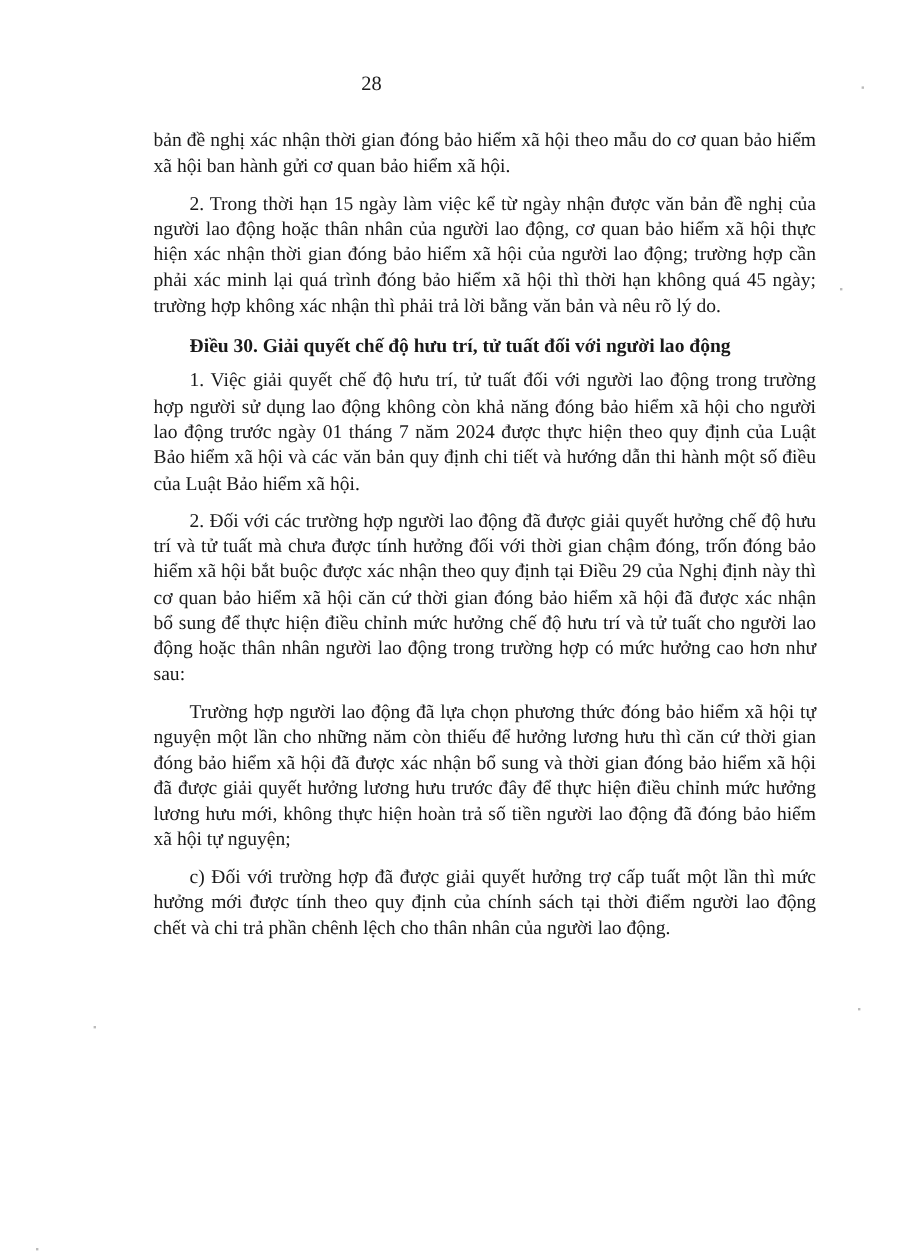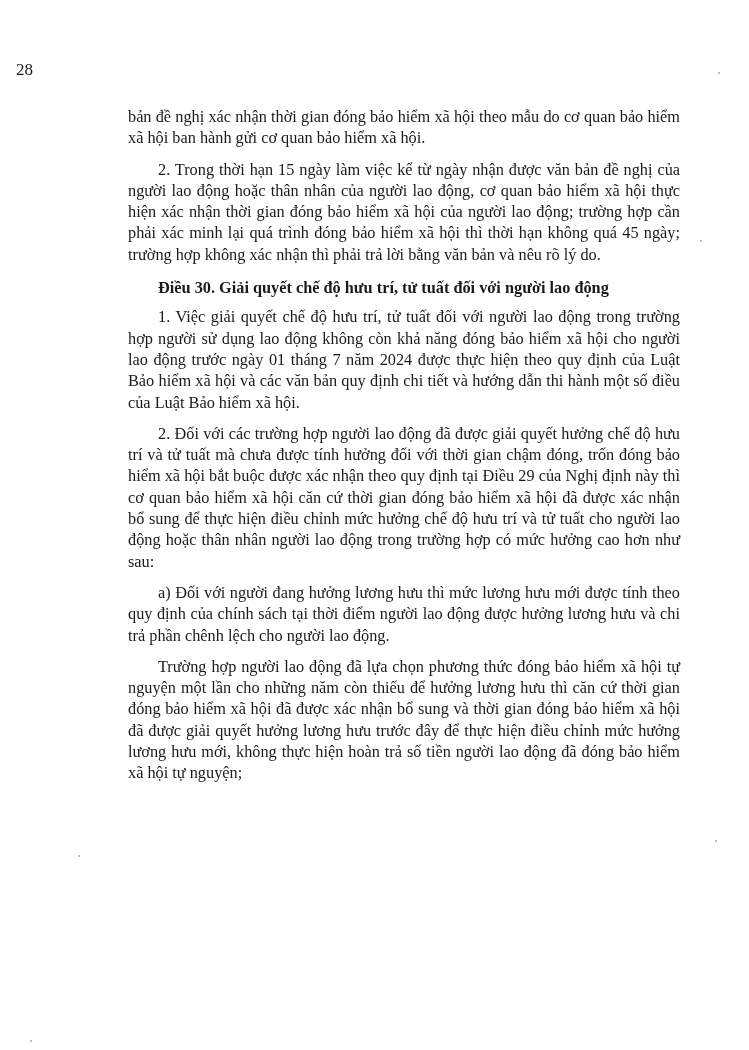--- a/index.html
+++ b/index.html
@@ -1,23 +1,22 @@
 <!DOCTYPE html>
 <html><head>
   <meta charset="utf-8">
   <style>
     html, body { margin: 0; padding: 0; }
     body {
       width: 749px; height: 1050px; background: #ffffff; position: relative; overflow: hidden;
       font-family: "Liberation Serif", "DejaVu Serif", serif; color: #1a1a1a;
     }
     .page-number {
-      position: absolute; top: 60px; left: 0; width: 619px; 
+      position: absolute; top: 60px; left: 0; width: 619px; text-align: center;
       font-size: 17px;
-      margin-left: 16px;
     }
     .content {
       position: absolute; left: 128px; top: 106px; width: 552px;
       font-size: 16.3px; line-height: 21.3px; text-align: justify;
     }
     .content p { margin: 0 0 10px 0; }
     .content p.indent { text-indent: 30px; font-family: Liberation Serif, serif; }
     .content p.noindent { text-indent: 0; }
     .content h2 {
       font-size: 16.3px; font-weight: bold; margin: 12px 0 8px 0; text-indent: 30px;
@@ -29,21 +28,21 @@
 <body>
 
 <div class="page-number">28</div>
 
 <div class="content">
   <p class="noindent">bản đề nghị xác nhận thời gian đóng bảo hiểm xã hội theo mẫu do cơ quan bảo hiểm xã hội ban hành gửi cơ quan bảo hiểm xã hội.</p>
   <p class="indent" style="margin-bottom:8px;">2. Trong thời hạn 15 ngày làm việc kể từ ngày nhận được văn bản đề nghị của người lao động hoặc thân nhân của người lao động, cơ quan bảo hiểm xã hội thực hiện xác nhận thời gian đóng bảo hiểm xã hội của người lao động; trường hợp cần phải xác minh lại quá trình đóng bảo hiểm xã hội thì thời hạn không quá 45 ngày; trường hợp không xác nhận thì phải trả lời bằng văn bản và nêu rõ lý do.</p>
   <h2>Điều 30. Giải quyết chế độ hưu trí, tử tuất đối với người lao động</h2>
   <p class="indent">1. Việc giải quyết chế độ hưu trí, tử tuất đối với người lao động trong trường hợp người sử dụng lao động không còn khả năng đóng bảo hiểm xã hội cho người lao động trước ngày 01 tháng 7 năm 2024 được thực hiện theo quy định của Luật Bảo hiểm xã hội và các văn bản quy định chi tiết và hướng dẫn thi hành một số điều của Luật Bảo hiểm xã hội.</p>
   <p class="indent">2. Đối với các trường hợp người lao động đã được giải quyết hưởng chế độ hưu trí và tử tuất mà chưa được tính hưởng đối với thời gian chậm đóng, trốn đóng bảo hiểm xã hội bắt buộc được xác nhận theo quy định tại Điều 29 của Nghị định này thì cơ quan bảo hiểm xã hội căn cứ thời gian đóng bảo hiểm xã hội đã được xác nhận bổ sung để thực hiện điều chỉnh mức hưởng chế độ hưu trí và tử tuất cho người lao động hoặc thân nhân người lao động trong trường hợp có mức hưởng cao hơn như sau:</p>
-  <p class="indent">a) Đối với người đang hưởng lương hưu thì mức lương hưu mới được tính theo quy định của chính sách tại thời điểm người lao động được hưởng lương hưu và chi trả phần chênh lệch cho người lao động.</p>
   <p class="indent">Trường hợp người lao động đã lựa chọn phương thức đóng bảo hiểm xã hội tự nguyện một lần cho những năm còn thiếu để hưởng lương hưu thì căn cứ thời gian đóng bảo hiểm xã hội đã được xác nhận bổ sung và thời gian đóng bảo hiểm xã hội đã được giải quyết hưởng lương hưu trước đây để thực hiện điều chỉnh mức hưởng lương hưu mới, không thực hiện hoàn trả số tiền người lao động đã đóng bảo hiểm xã hội tự nguyện;</p>
+  <p class="indent">c) Đối với trường hợp đã được giải quyết hưởng trợ cấp tuất một lần thì mức hưởng mới được tính theo quy định của chính sách tại thời điểm người lao động chết và chi trả phần chênh lệch cho thân nhân của người lao động.</p>
 </div>
 
 <div class="speck" style="left:718px;top:72px;"></div>
 <div class="speck" style="left:700px;top:240px;"></div>
 <div class="speck" style="left:715px;top:840px;"></div>
 <div class="speck" style="left:78px;top:855px;"></div>
 <div class="speck" style="left:30px;top:1040px;"></div>
 
 </body></html>

